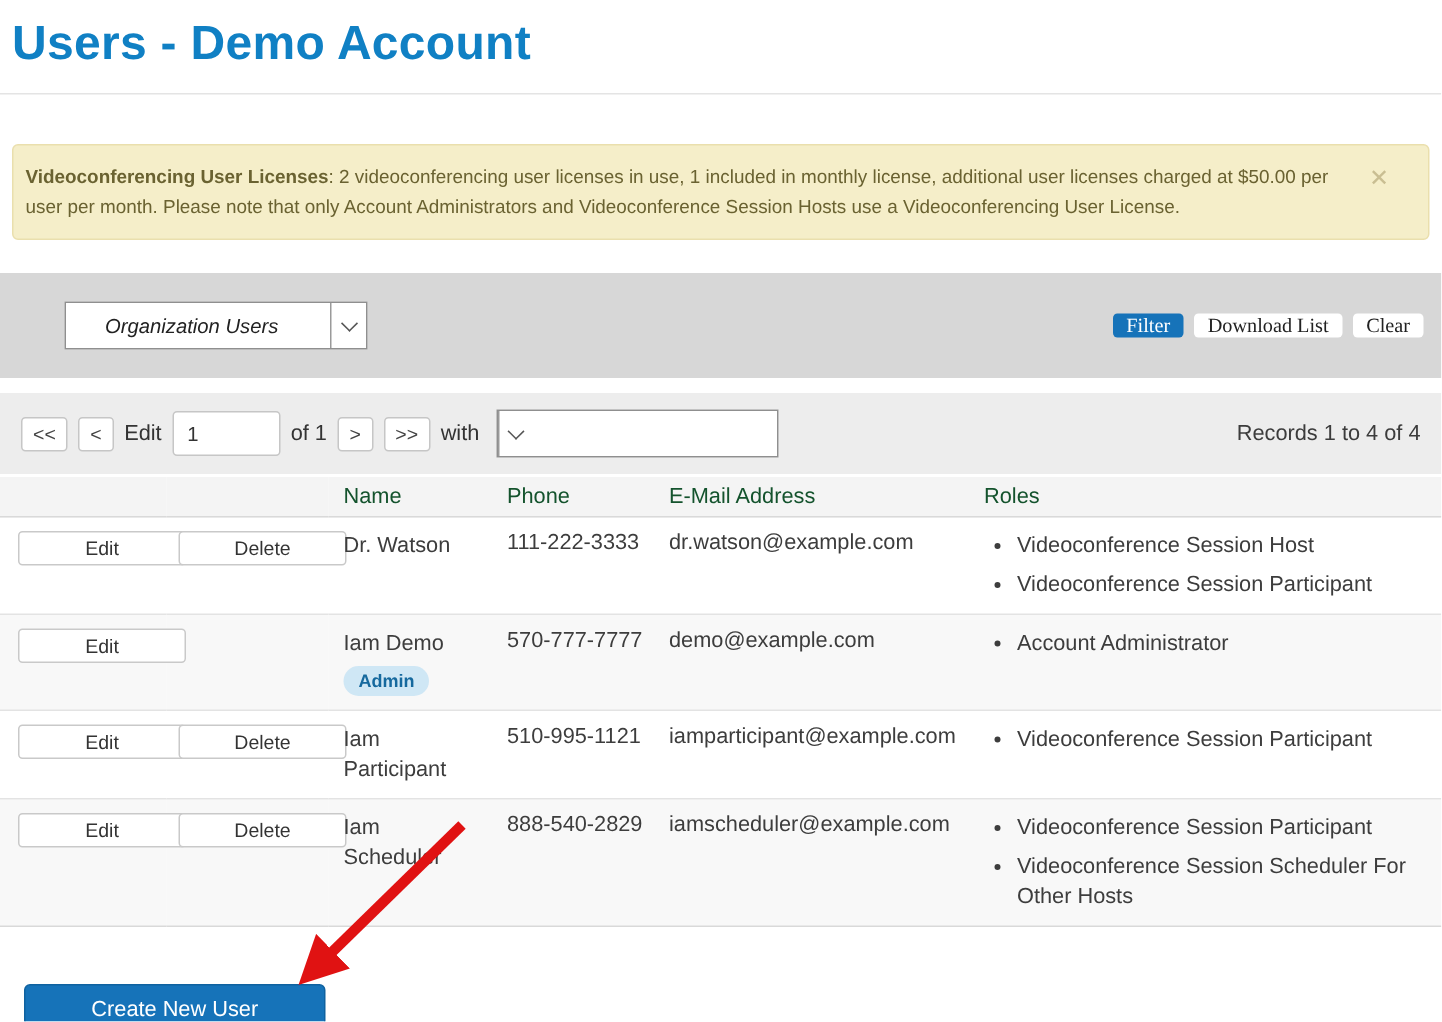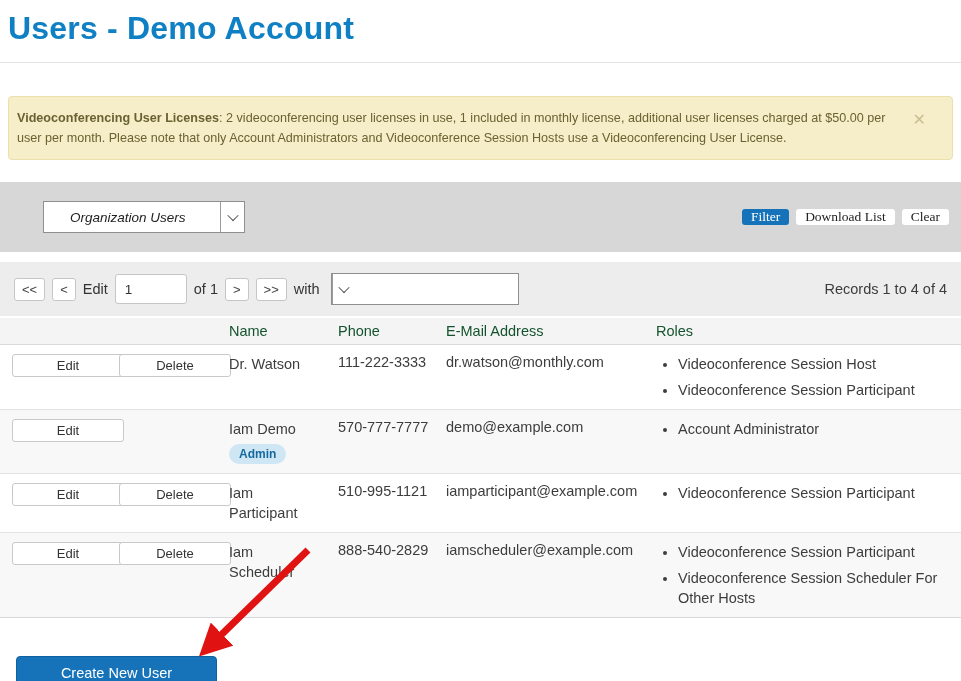--- a/index.html
+++ b/index.html
@@ -146,21 +146,21 @@
       <button class="btn-outline">Edit</button>
     </td>
     <td class="cell-action second">
       <button class="btn-outline">Delete</button>
     </td>
     <td class="cell-name">
       <div class="user-name">Dr. Watson</div>
 
     </td>
     <td class="cell-phone">111-222-3333</td>
-    <td class="cell-email">dr.watson@monthly.com</td>
+    <td class="cell-email">dr.watson@example.com</td>
     <td class="cell-roles">
       <ul class="roles-list">
               <li>Videoconference Session Host</li>
               <li>Videoconference Session Participant</li>
             </ul>
     </td>
   </tr>
 
   <tr class="alt">
     <td class="cell-action">

